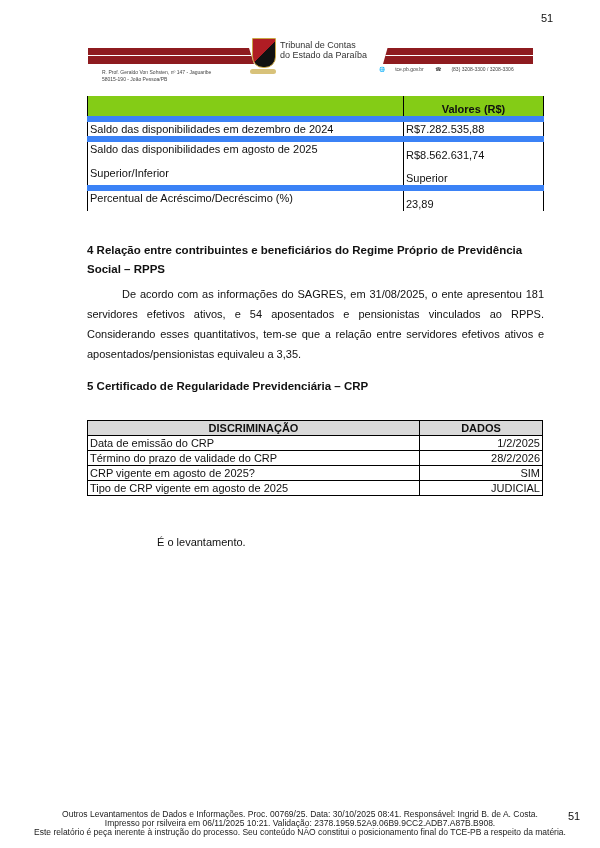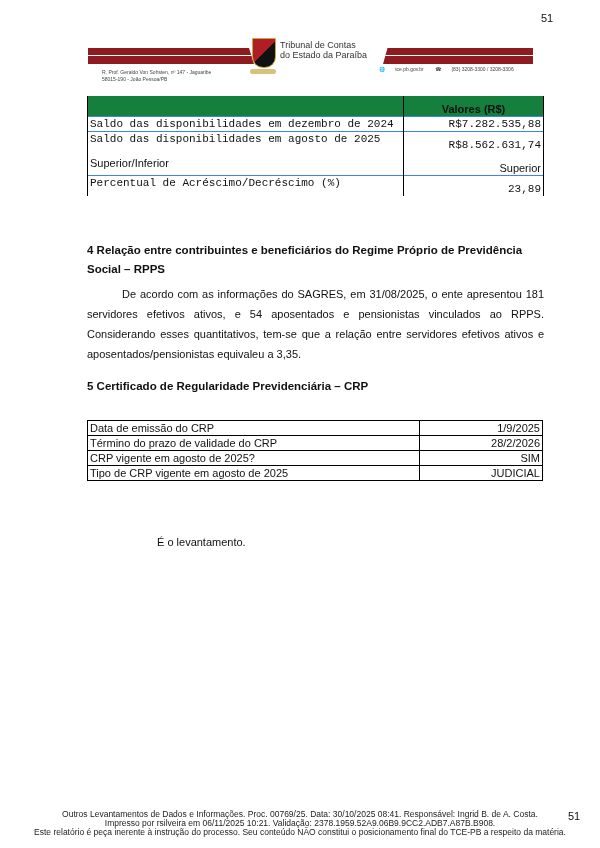--- a/index.html
+++ b/index.html
@@ -30,24 +30,24 @@
   .crest-base { position: absolute; left: 162px; top: 31px; width: 26px; height: 5px; background: #d8c27a; border-radius: 3px; }
   .org-name { position: absolute; left: 192px; top: 2px; font-size: 9px; line-height: 10px; color: #333; }
   .addr { position: absolute; left: 14px; top: 31px; font-size: 5px; line-height: 7px; color: #444; }
   .contact { position: absolute; left: 291px; top: 28px; font-size: 5px; color: #444; white-space: nowrap; }
   .contact span { margin-right: 10px; }
 
   
   table { border-collapse: collapse; font-size: 11px; }
   .t1 { position: absolute; top: 96px; left: 87px; width: 457px; }
   .t1 td { padding: 0 2px; line-height: 14px; vertical-align: top; }
-  .t1 .hrow td { background: #15803d; height: 20px; vertical-align: bottom; font-weight: bold; }
+  .t1 .hrow td { background: #84cc16; height: 20px; vertical-align: bottom; font-weight: bold; }
   .t1 td.c1 { width: 311px; border-left: 1px solid #000; }
-  .t1 td.c2 { border-left: 1px solid #000; border-right: 1px solid #000; text-align: right; }
-  .t1 tr.bt td { border-top: 1px solid #3b82f6; font-family: Liberation Mono, monospace; }
+  .t1 td.c2 { border-left: 1px solid #000; border-right: 1px solid #000; text-align: left; }
+  .t1 tr.bt td { border-top: 6px solid #3b82f6; }
   .t1 .hrow td.c2 { text-align: center; }
 
   .h4 { position: absolute; top: 228px; left: 87px; width: 457px; font-size: 11.5px; font-weight: bold; line-height: 19px; margin-top: 13px; }
   .para { position: absolute; top: 284px; left: 87px; width: 457px; font-size: 11px; line-height: 20px; text-align: justify; }
   .para .indent { display: inline-block; width: 35px; }
   .h5 { position: absolute; top: 380px; left: 87px; font-size: 11.5px; font-weight: bold; }
 
   .t2 { position: absolute; top: 420px; left: 87px; width: 456px; }
   .t2 td { border: 1px solid #000; padding: 0 2px; line-height: 14px; height: 14px; }
   .t2 .hrow td { background: #d9d9d9; font-weight: bold; text-align: center; }
@@ -108,23 +108,27 @@
 </tbody>
   </table>
 
 <div class="h4">4 Relação entre contribuintes e beneficiários do Regime Próprio de Previdência Social – RPPS</div>
 <div class="para"><span class="indent"></span><span>De acordo com as informações do SAGRES, em 31/08/2025, o ente apresentou 181 servidores efetivos ativos, e 54 aposentados e pensionistas vinculados ao RPPS. Considerando esses quantitativos, tem-se que a relação entre servidores efetivos ativos e aposentados/pensionistas equivaleu a 3,35.</span></div>
 
 <div class="h5">5 Certificado de Regularidade Previdenciária – CRP</div>
 
 <table class="t2">
   <tbody>
+      <tr class="hrow">
+    <td class="c1">DISCRIMINAÇÃO</td>
+    <td class="c2" style="text-align:center">DADOS</td>
+  </tr>
   <tr>
     <td class="c1">Data de emissão do CRP</td>
-    <td class="c2">1/9/2025</td>
+    <td class="c2">1/2/2025</td>
   </tr>
   <tr>
     <td class="c1">Término do prazo de validade do CRP</td>
     <td class="c2">28/2/2026</td>
   </tr>
   <tr>
     <td class="c1">CRP vigente em agosto de 2025?</td>
     <td class="c2">SIM</td>
   </tr>
   <tr>

